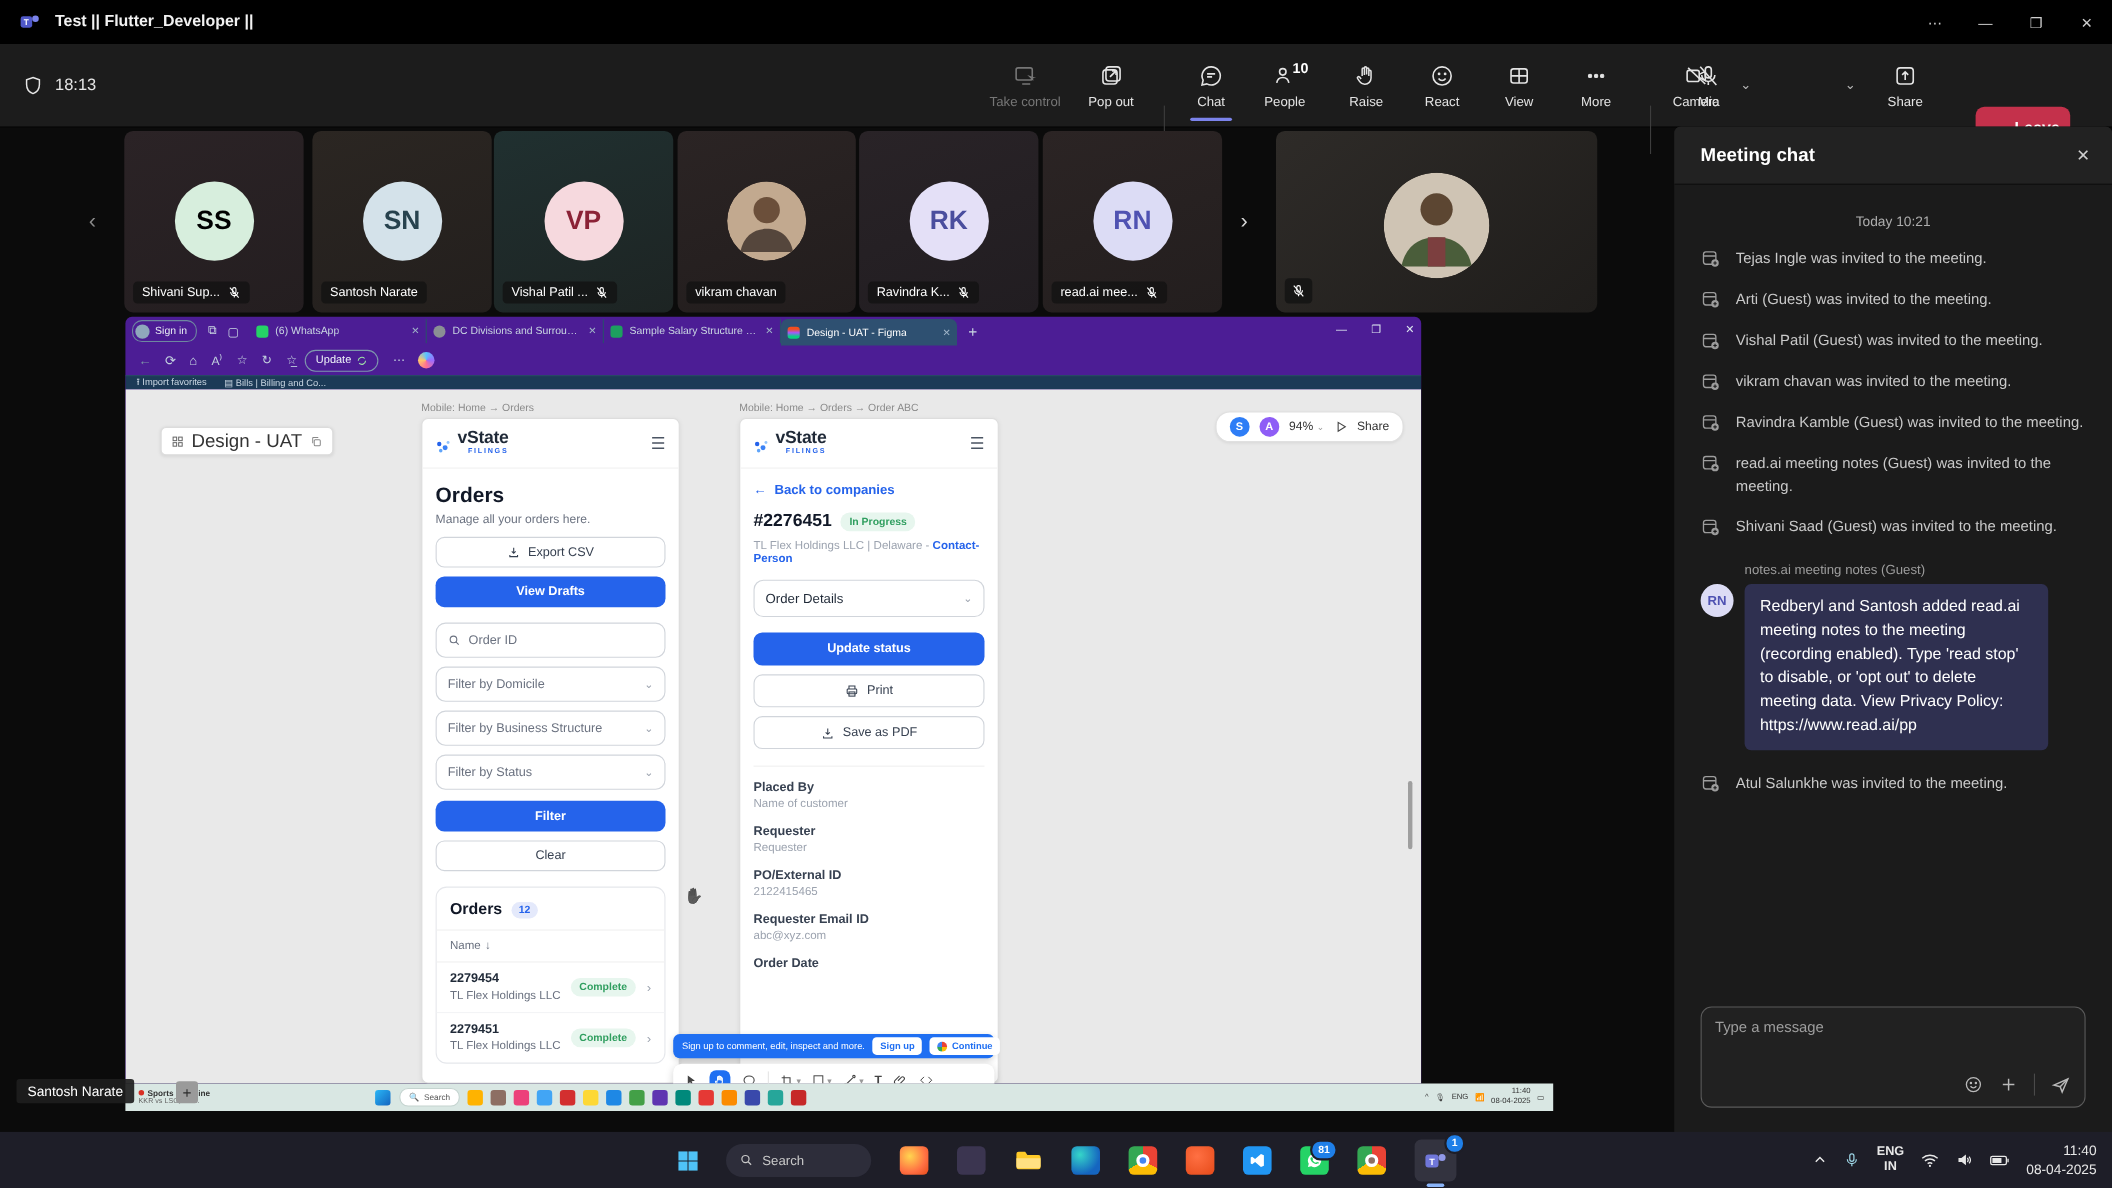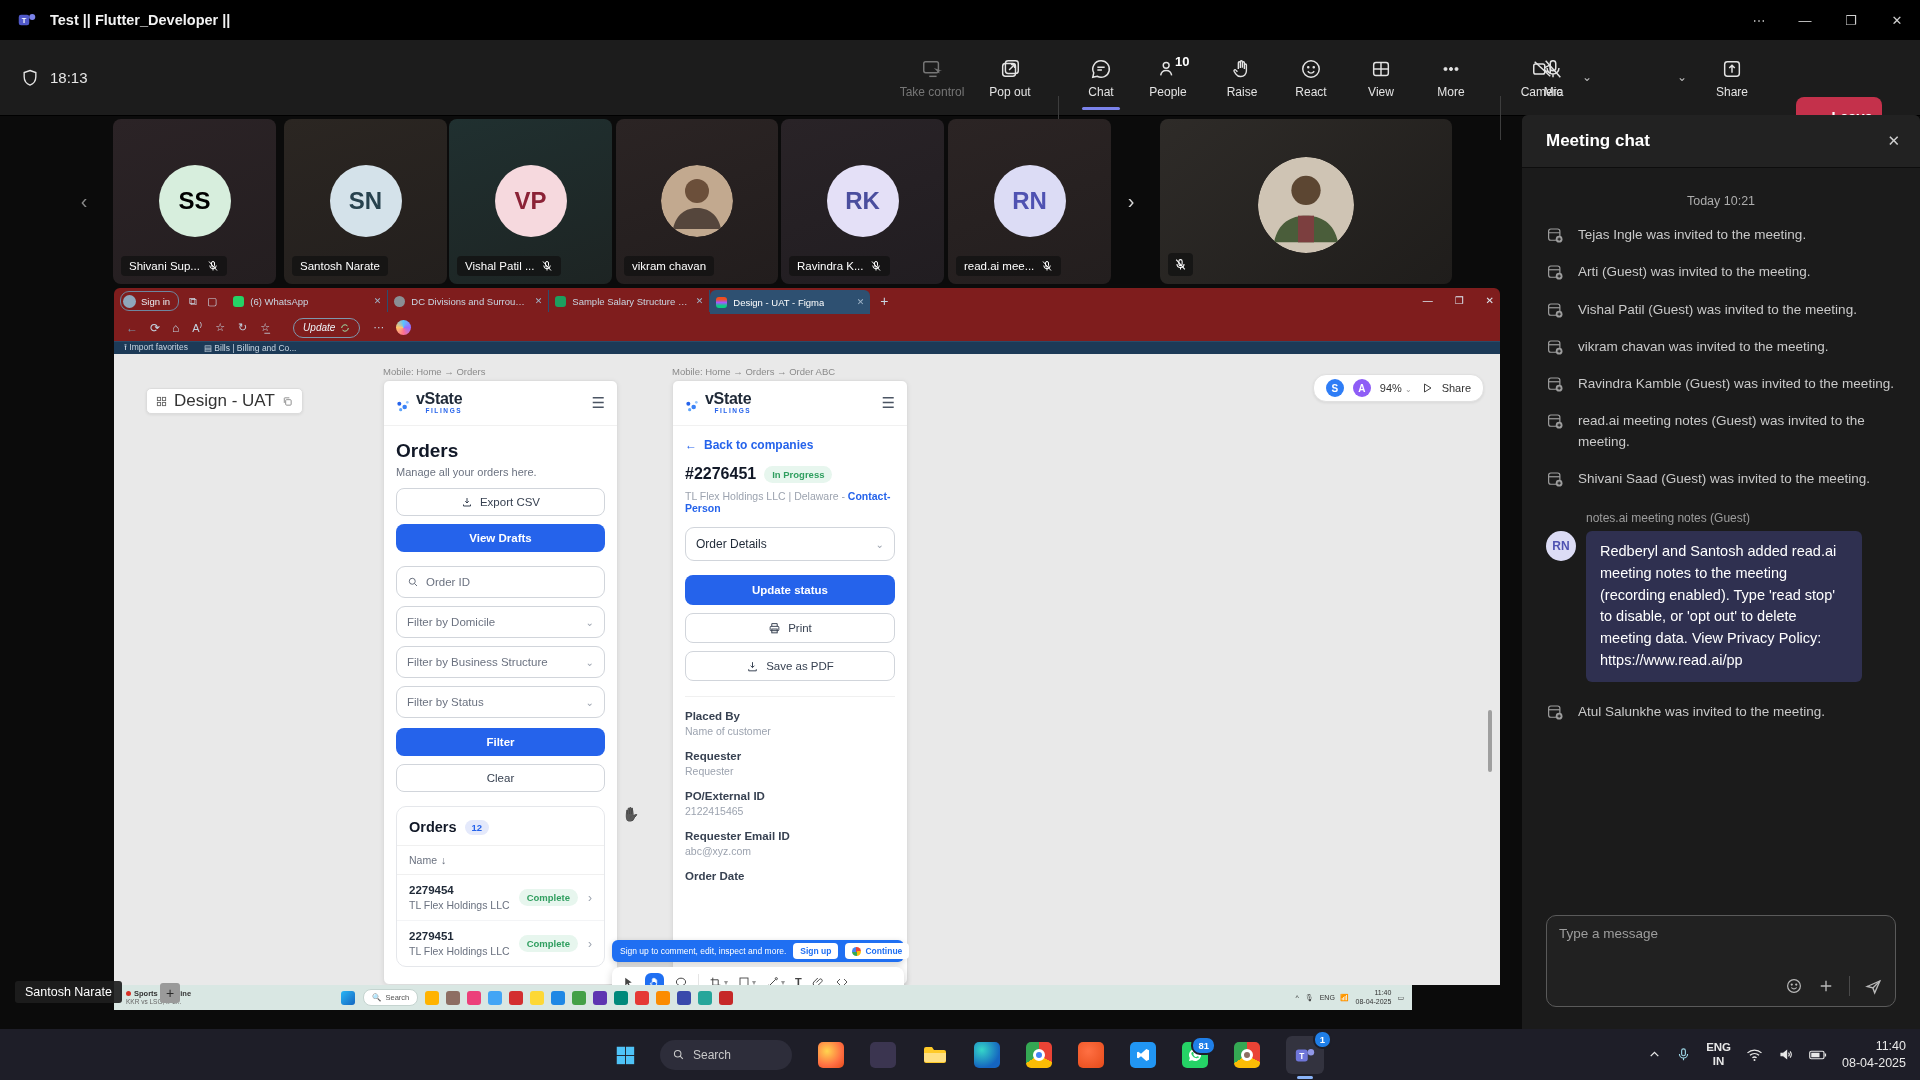--- a/index.html
+++ b/index.html
@@ -38,40 +38,40 @@
   .t-bg5{background:linear-gradient(160deg,#292327,#211d21);}
   .t-bg6{background:linear-gradient(160deg,#2b2424,#231e1e);}
   .t-bg7{background:linear-gradient(140deg,#2e2b28,#1f1d1b);}
   .av{position:absolute;left:50%;top:82px;transform:translate(-50%,-50%);width:72px;height:72px;border-radius:50%;
     display:flex;align-items:center;justify-content:center;font-size:24px;font-weight:700;}
   .nameplate{position:absolute;left:8px;bottom:8px;background:rgba(18,18,18,.78);border-radius:4px;padding:4px 8px;
     font-size:11.5px;color:#fff;display:flex;align-items:center;gap:7px;white-space:nowrap;}
   .strip-chev{position:absolute;top:119px;height:165px;display:flex;align-items:center;justify-content:center;color:#d9d9d9;font-size:20px;}
 
   
-  .browser{left:114px;top:288px;width:1386px;height:697px;background:#7f1d1d;border-radius:6px 6px 0 0;overflow:hidden;}
+  .browser{left:114px;top:288px;width:1178px;height:697px;background:#4c1d95;border-radius:6px 6px 0 0;overflow:hidden;}
   .tabbar{position:absolute;left:0;top:0;width:100%;height:26px;display:flex;align-items:center;}
   .signin{display:flex;align-items:center;gap:5px;margin-left:6px;height:18px;border:1px solid #6e87a0;border-radius:9px;padding:0 8px 0 2px;color:#e8eef4;font-size:9.5px;}
   .signin .dot{width:13px;height:13px;border-radius:50%;background:#8fa7bc;}
   .tbicon{color:#c9d6e2;font-size:11px;margin-left:10px;}
   .tab{height:22px;display:flex;align-items:center;gap:6px;padding:0 6px;width:148px;color:#c9d6e2;font-size:9.5px;border-right:1px solid #2c4d6e;}
   .tab .x{margin-left:auto;font-size:9px;color:#9fb4c8;}
   .tab.active{background:#2e5071;border-radius:6px 6px 0 0;color:#fff;border-right:none;height:24px;margin-top:2px;}
   .tab .ttl{white-space:nowrap;overflow:hidden;text-overflow:ellipsis;}
   .favicon{width:11px;height:11px;border-radius:3px;flex:0 0 auto;}
   .newtab{color:#c9d6e2;font-size:14px;margin-left:10px;}
   .bwc{position:absolute;top:0;right:6px;height:24px;display:flex;align-items:center;gap:22px;color:#dbe6ef;font-size:10px;}
 
   .addrbar{position:absolute;left:0;top:26px;width:100%;height:27px;display:flex;align-items:center;}
   .navic{color:#c3d2df;font-size:12px;margin-left:12px;}
   .navic.dis{color:#7d94a8;}
   .urlpill{margin-left:12px;width:960px;height:20px;background:#16314a;border:1px solid #3c5d7c;border-radius:11px;display:flex;align-items:center;gap:7px;padding:0 10px;color:#dce7f0;font-size:10.5px;white-space:nowrap;overflow:hidden;}
   .urlpill b{color:#fff;font-weight:700;}
   .addr-ic{color:#c3d2df;font-size:11px;margin-left:13px;}
-  .updatepill{margin-left:23px;height:18px;border:1px solid #7e97ad;border-radius:10px;display:flex;align-items:center;gap:5px;padding:0 9px;color:#eef4f9;font-size:10px;font-style:italic;}
+  .updatepill{margin-left:7px;height:18px;border:1px solid #7e97ad;border-radius:10px;display:flex;align-items:center;gap:5px;padding:0 9px;color:#eef4f9;font-size:10px;}
   .copilot{width:15px;height:15px;border-radius:50%;margin-left:12px;background:conic-gradient(#59c2ff,#9a6bff,#ff6f91,#ffc46b,#59c2ff);}
 
   .favbar{position:absolute;left:0;top:53px;width:100%;height:13px;background:#1c3a57;border-top:1px solid #2a4a68;display:flex;align-items:center;gap:16px;color:#c9d6e2;font-size:8.5px;padding-left:10px;box-sizing:border-box;}
 
   .canvas{position:absolute;left:0;top:66px;width:100%;height:631px;background:#e9e9e9;}
   .docpill{position:absolute;left:32px;top:34px;height:24px;background:#fff;border:1px solid #dcdcdc;border-radius:5px;display:flex;align-items:center;gap:7px;padding:0 9px;font-size:17px;color:#333;box-shadow:0 1px 3px rgba(0,0,0,.08);}
   .viewctrls{position:absolute;right:16px;top:20px;height:26px;background:#fff;border:1px solid #e0e0e0;border-radius:13px;display:flex;align-items:center;gap:9px;padding:0 12px;font-size:11px;color:#333;box-shadow:0 1px 3px rgba(0,0,0,.08);}
   .uav{width:18px;height:18px;border-radius:50%;color:#fff;font-size:10px;font-weight:700;display:flex;align-items:center;justify-content:center;}
   .crumb{position:absolute;top:12px;font-size:9.5px;color:#8a8a8a;white-space:nowrap;}
 

